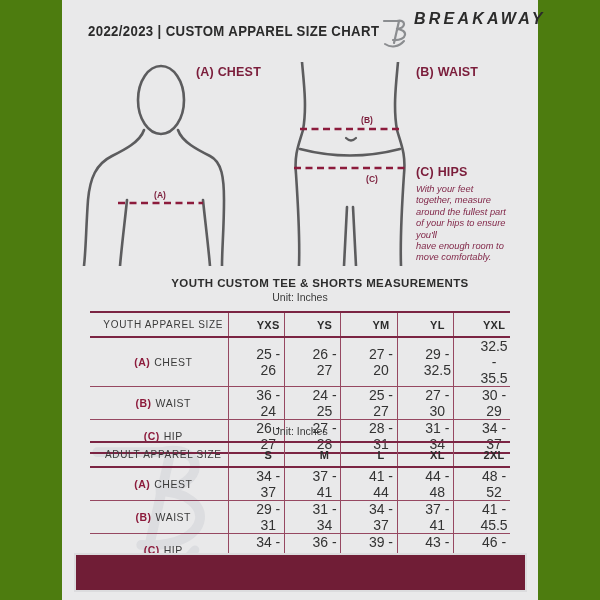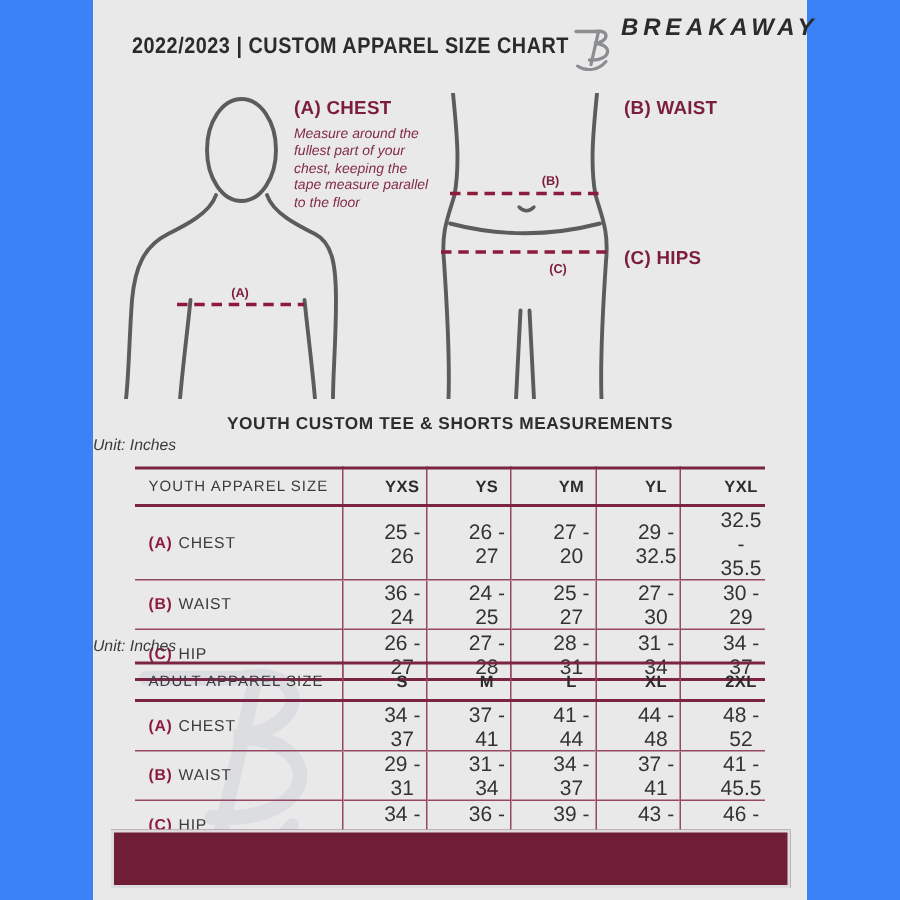--- a/index.html
+++ b/index.html
@@ -1,16 +1,16 @@
 <!DOCTYPE html>
 <html><head>
 <meta charset="utf-8">
 <style>
   html,body{margin:0;padding:0;background:#000;}
-  .canvas{position:relative;width:600px;height:600px;background:#3b82f6;overflow:hidden;
+  .canvas{position:relative;width:600px;height:600px;background:#4d7c0f;overflow:hidden;
           font-family:"Liberation Sans",sans-serif;-webkit-font-smoothing:antialiased;}
   .page{position:absolute;left:62px;top:0;width:476px;height:600px;background:#e9e9ea;}
 
   
   .hdr-title{position:absolute;left:26px;top:22px;font-weight:700;font-size:15px;color:#2b2b2b;
              letter-spacing:.4px;transform:scaleX(.88);transform-origin:left center;white-space:nowrap;}
   .logo-svg{position:absolute;left:320px;top:14px;}
   .brand{position:absolute;left:352px;top:10px;font-weight:700;font-size:16px;color:#2b2b2b;
          letter-spacing:3.2px;white-space:nowrap;font-style:italic;}
 
@@ -19,36 +19,36 @@
   .guide-p{position:absolute;font-style:italic;font-size:9.3px;line-height:11.4px;color:#82294a;
            white-space:pre-line;}
 
   .fig{position:absolute;}
   .bodyline{fill:none;stroke:#5c5c5e;stroke-width:2.6;stroke-linecap:round;}
   .dashline{fill:none;stroke:#8c1b3c;stroke-width:2.3;stroke-dasharray:7 4.5;}
   .marker{font-weight:700;font-size:8.5px;fill:#7b1d3b;font-family:"Liberation Sans",sans-serif;}
 
   
   .sec-title{position:absolute;left:0;width:476px;text-align:center;font-weight:700;font-size:11.5px;
-             letter-spacing:.4px;color:#2d2d2d;}
-  .sec-unit{position:absolute;left:0;width:476px;font-style:italic;font-size:10.5px;
+             letter-spacing:.4px;color:#2d2d2d;padding-left:20px;}
+  .sec-unit{position:absolute;left:0;width:476px;text-align:center;font-size:10.5px;
             color:#3a3a3a;}
 
   
   .tbl{position:absolute;left:28px;width:420px;}
   .tbl table{border-collapse:collapse;width:420px;table-layout:fixed;
              border-top:2px solid #7b2443;border-bottom:2px solid #7b2443;}
   .tbl col.c0{width:138px;} .tbl col.c{width:56.4px;}
   .tbl th,.tbl td{height:22px;text-align:center;vertical-align:middle;padding:0;
                   color:#333;font-size:14px;}
   .tbl thead th{height:23px;}
   .tbl thead tr{border-bottom:2px solid #7b2443;}
   .tbl tbody tr + tr{border-top:1.3px solid #964861;}
   .tbl th + th,.tbl td + td{border-left:1.3px solid #964861;padding-left:24px;}
-  .tbl .lbl{text-align:left;padding-left:9px;}
+  .tbl .lbl{text-align:center;padding-left:9px;}
   .tbl thead th.lbl{font-weight:400;font-size:10px;letter-spacing:.7px;color:#3b3b3b;}
   .tbl thead th.size{font-size:11px;font-weight:700;color:#2c2c2c;letter-spacing:.3px;}
   .tbl td.lbl{font-size:10.5px;letter-spacing:.5px;color:#3b3b3b;}
   .tbl td.lbl .key{color:#8c1b3c;font-weight:700;margin-right:4px;}
 
   
   .watermark{position:absolute;left:24px;top:418px;opacity:1;}
   .wm-stroke{fill:none;stroke:#dcdde0;stroke-width:3.4;stroke-linecap:round;}
   .footer-bar{position:absolute;left:12px;top:553px;width:449px;height:35px;
               background:#701d36;border:2px solid #dcdcde;}
@@ -84,29 +84,31 @@
       <path class="bodyline" style="stroke-width:2.2" d="M 56 76 Q 61 81 66 76"></path>
       <path class="bodyline" d="M 57 145 C 56 166, 55 186, 54 204"></path>
       <path class="bodyline" d="M 63 145 C 64 166, 65 186, 66 204"></path>
       <line class="dashline" x1="10" y1="67" x2="110" y2="67"></line>
       <line class="dashline" x1="4" y1="106" x2="116" y2="106"></line>
       <text class="marker" x="77" y="61" text-anchor="middle">(B)</text>
       <text class="marker" x="82" y="120" text-anchor="middle">(C)</text>
     </svg>
 
     <div class="guide-h" style="left:134px;top:65px">(A) CHEST</div>
-    <div class="guide-p" style="left:134px;top:84px;width:122px">Measure around the
-fullest part of your
-chest, keeping the
-tape measure parallel
-to the floor</div>
 
     <div class="guide-h" style="left:354px;top:65px">(B) WAIST</div>
 
     <div class="guide-h" style="left:354px;top:165px">(C) HIPS</div>
+    <div class="guide-p" style="left:354px;top:184px;width:118px">With your feet
+together, measure
+around the fullest part
+of your hips to ensure
+you'll
+have enough room to
+move comfortably.</div>
 
     <svg class="watermark" width="130" height="166" viewBox="0 0 26 34">
       <path class="wm-stroke" style="stroke-width:2" d="M 2 7 L 17 7 L 12 29"></path>
       <path class="wm-stroke" style="stroke-width:2" d="M 15 7 C 24 5, 25 14, 14 15 C 27 15, 26 27, 11 26"></path>
       <path class="wm-stroke" style="stroke-width:1.8" d="M 3 30 C 9 34, 17 33, 22 27"></path>
     </svg>
 
     <div class="sec-title" style="top:277px">YOUTH CUSTOM TEE &amp; SHORTS MEASUREMENTS</div>
     <div class="sec-unit" style="top:291px">Unit: Inches</div>
 

